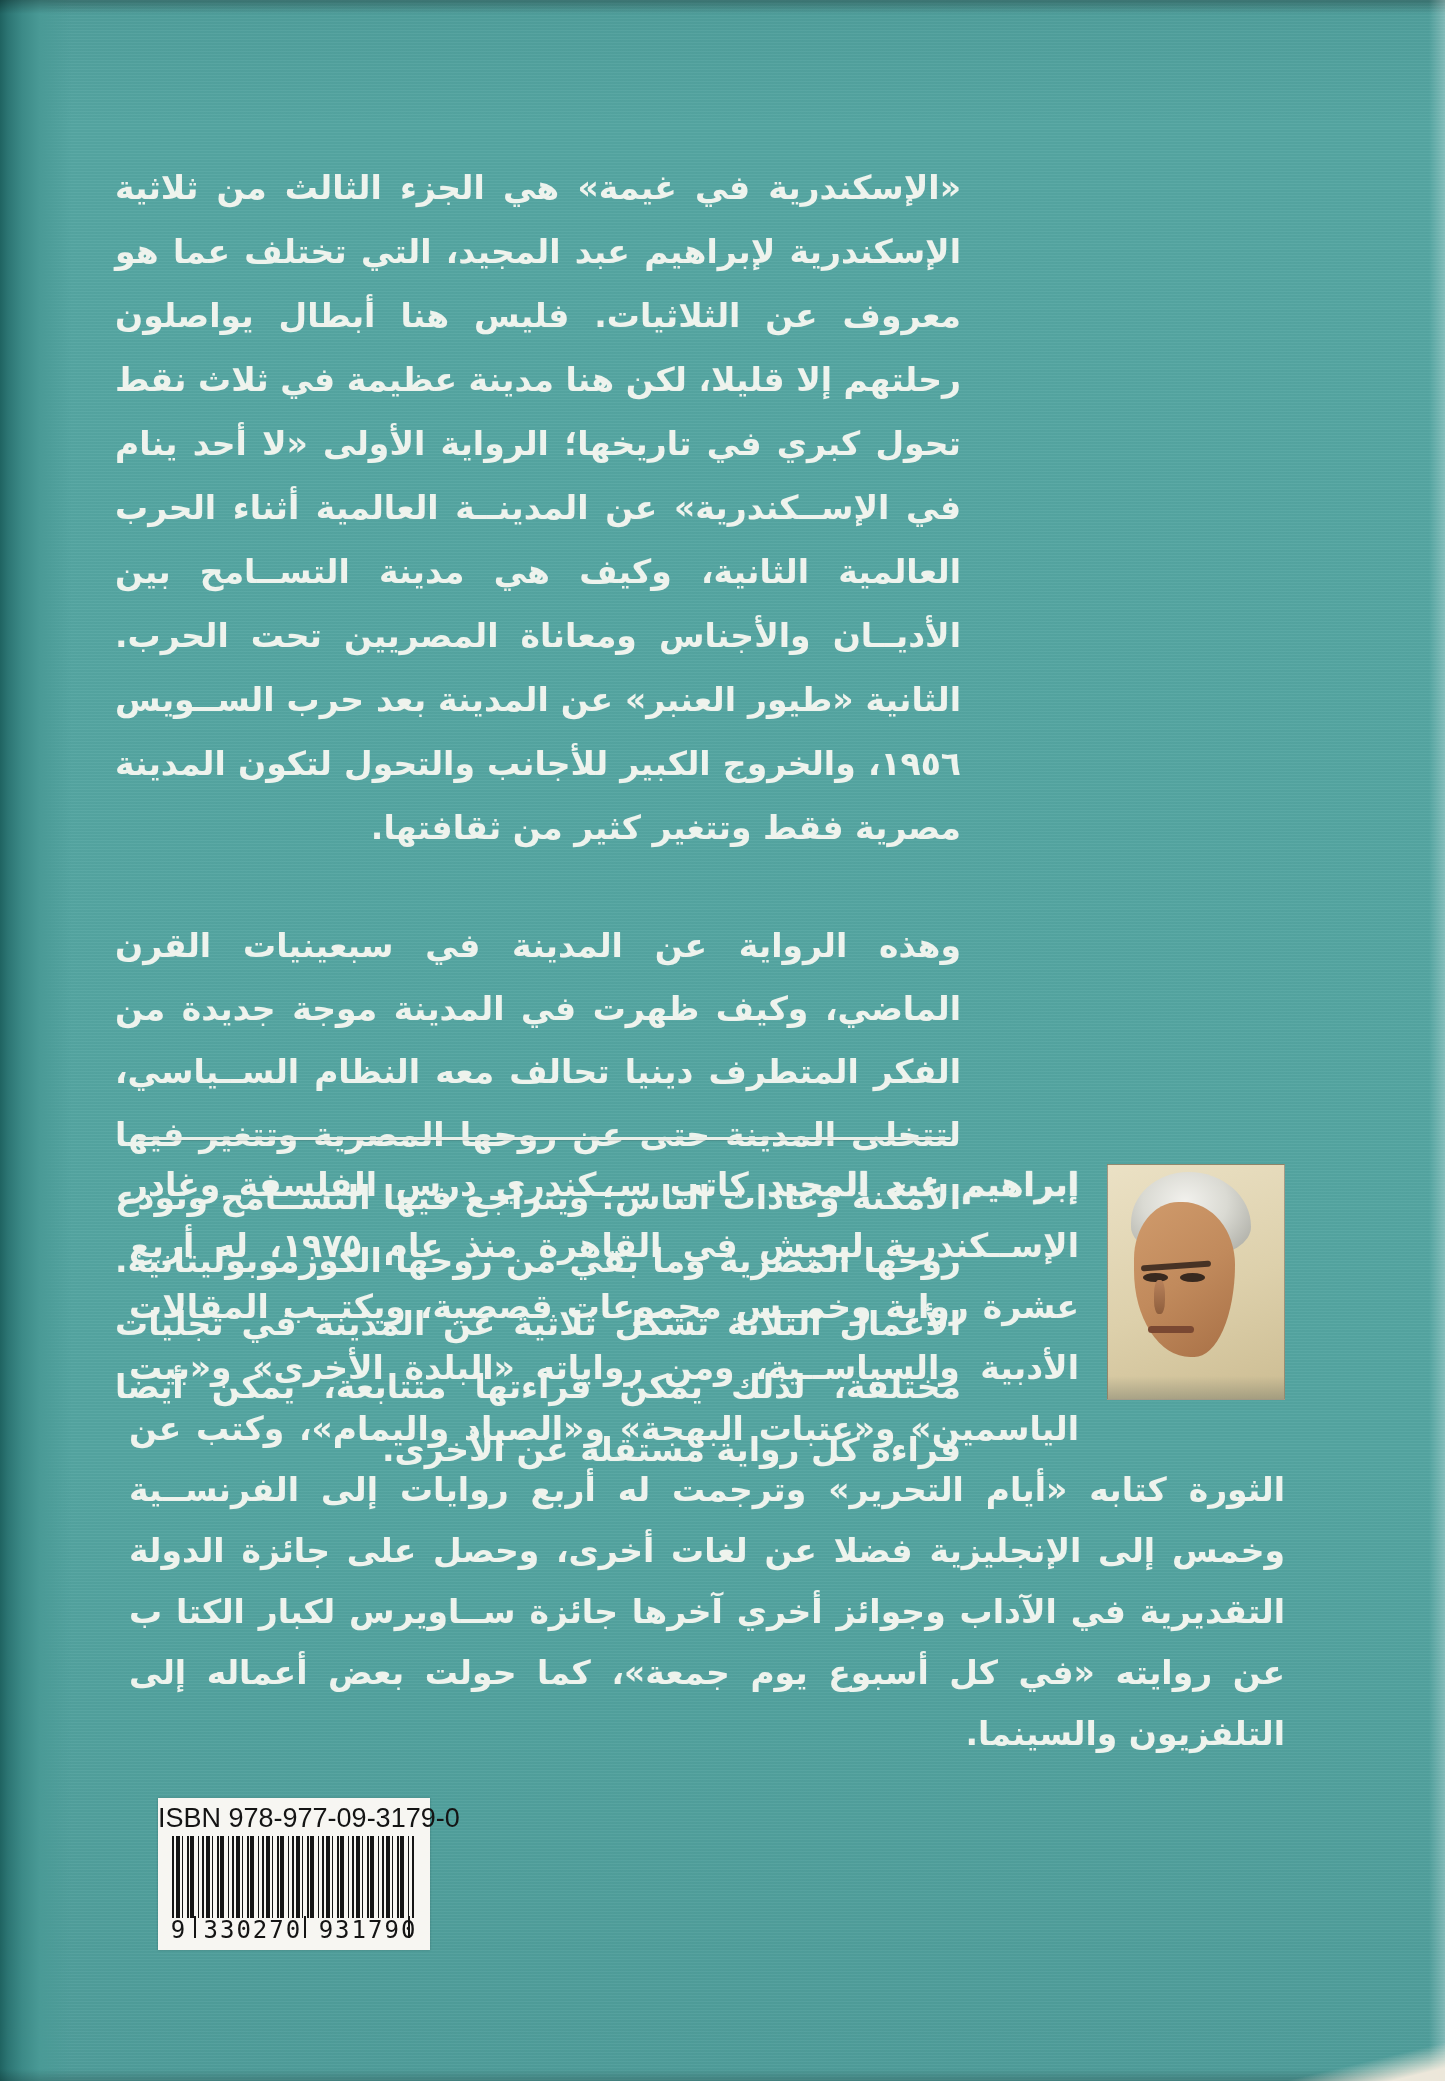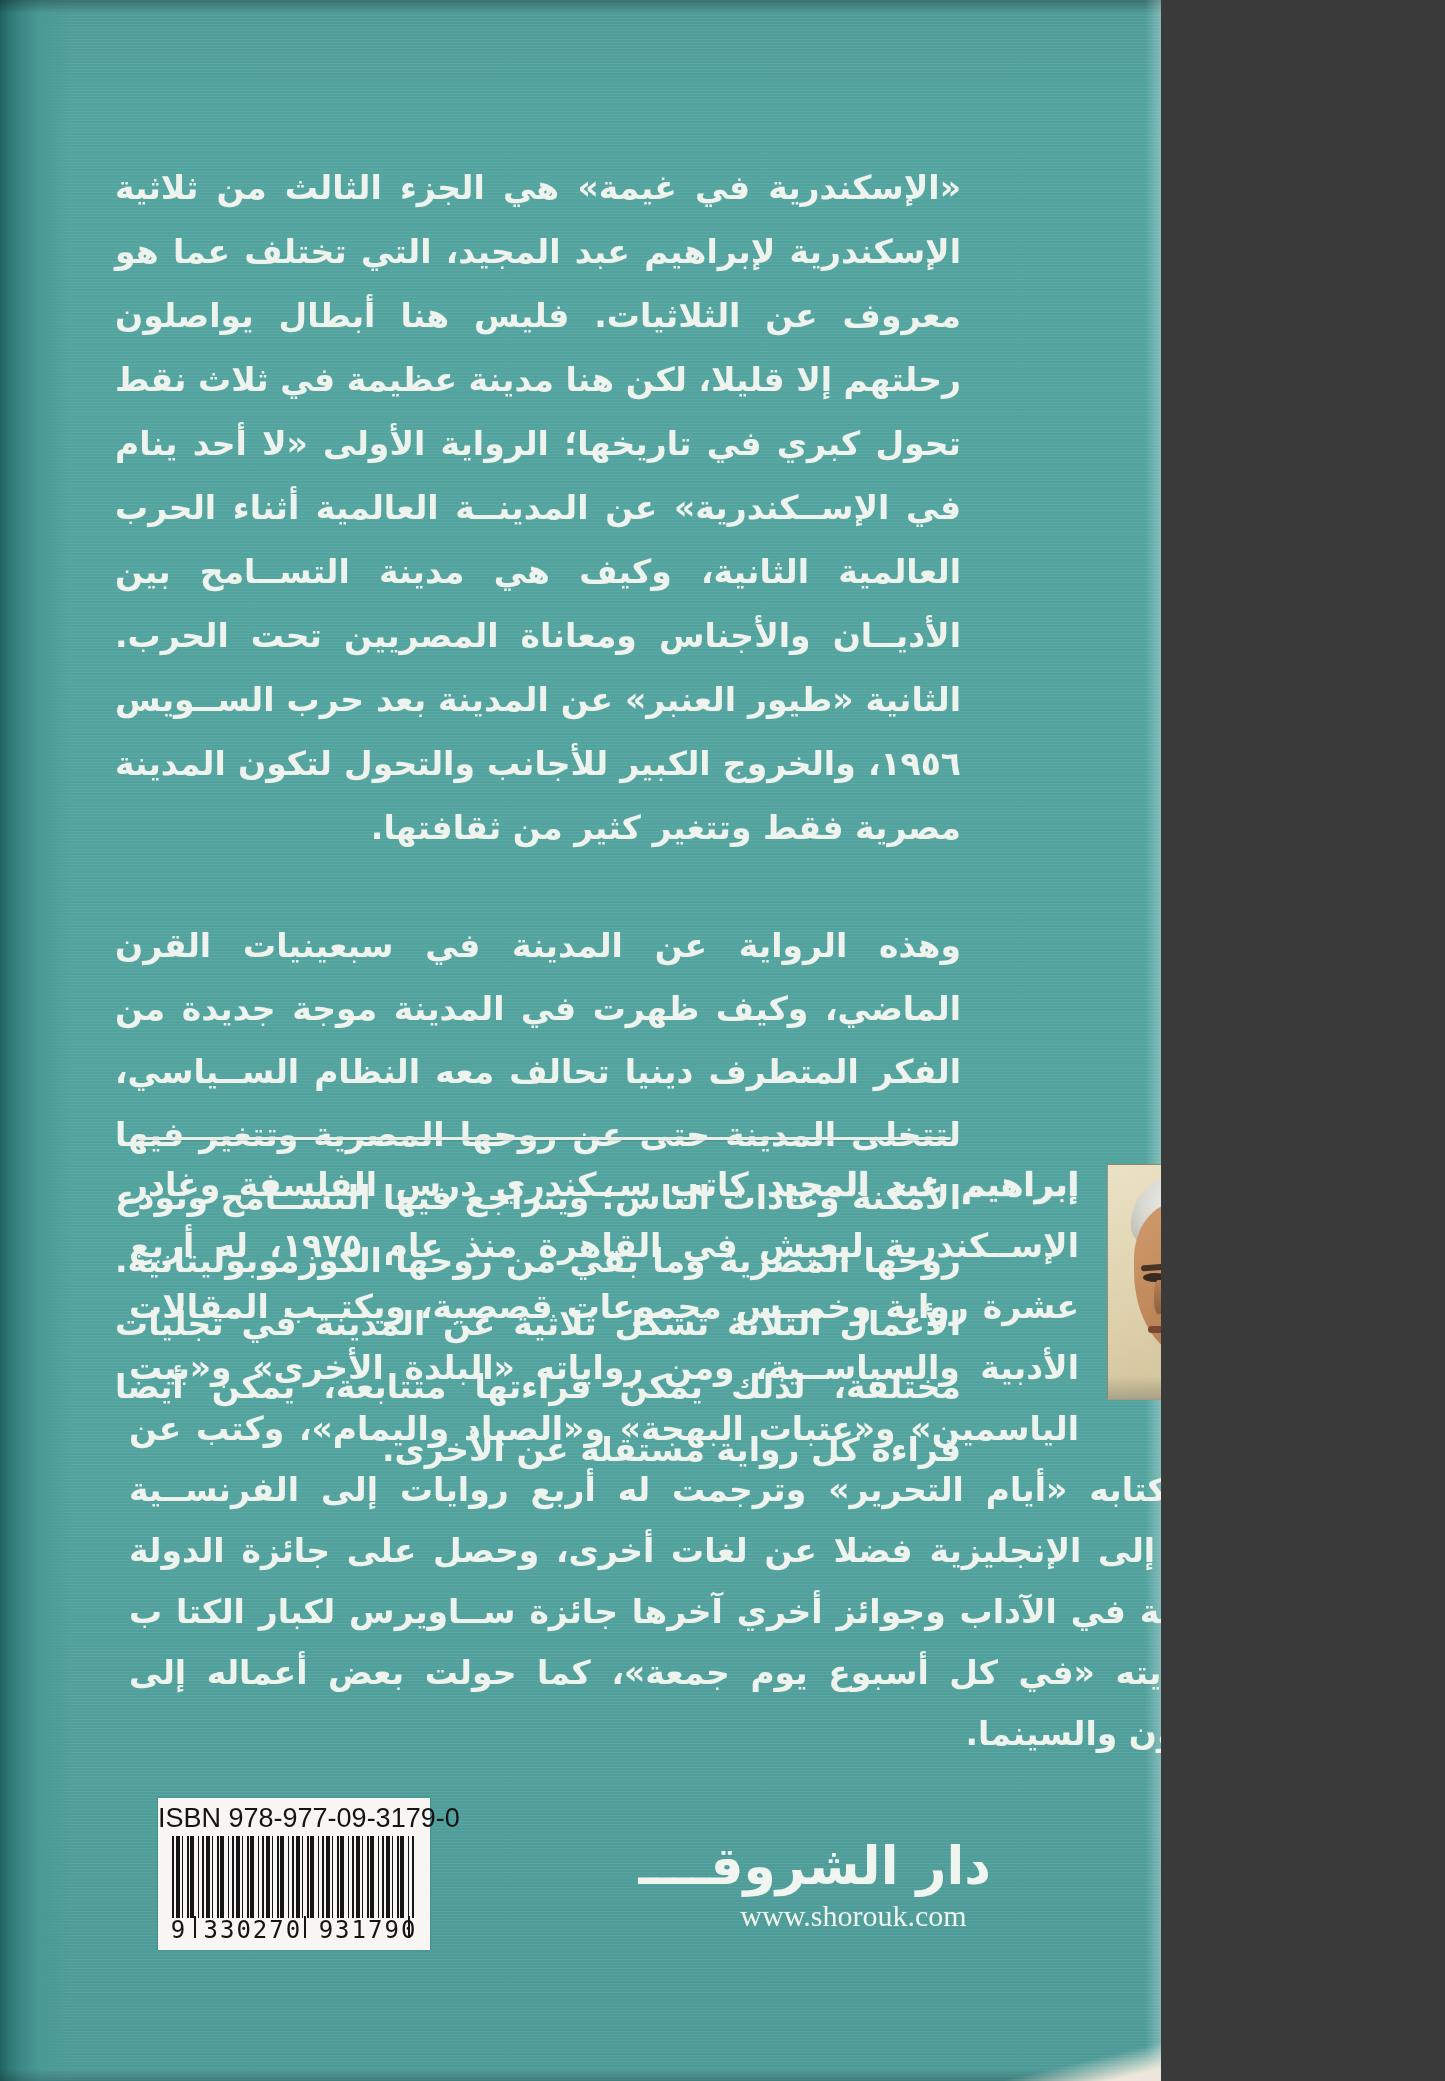--- a/index.html
+++ b/index.html
@@ -2,21 +2,21 @@
 <html lang="ar"><head>
 <meta charset="utf-8">
 <style>
   html,body{margin:0;padding:0;}
   body{
     width:1445px;height:2081px;
     font-family:"DejaVu Sans",sans-serif;
     background:#3a3a3a;
   }
   .cover{
-    position:relative;width:1161px;height:2081px;overflow:hidden;
+    position:relative;width:1445px;height:2081px;overflow:hidden;
     background:
       repeating-linear-gradient(180deg, rgba(255,255,255,.035) 0 1px, rgba(0,0,0,.02) 1px 3px),
       linear-gradient(180deg,#4f9e9b 0%, #55a6a2 6%, #54a5a1 70%, #4f9d9a 100%);
     background-color:#54a5a1;
   }
   
   .spine{
     position:absolute;left:0;top:0;width:72px;height:100%;
     background:linear-gradient(90deg,
       #1f6361 0px,#2c7573 8px,#3c8a87 22px,#4a9a96 40px,
@@ -178,18 +178,14 @@
     </div>
     <p style="margin:0"><span class="author-name">إبراهيم عبد المجيد</span> <span>كاتب ســكندري درس الفلسفة وغادر الإســكندرية ليعيش في القاهرة منذ عام ١٩٧٥، له أربع عشرة رواية وخمــس مجموعات قصصية، ويكتــب المقالات الأدبية والسياســية، ومن رواياته «البلدة الأخرى» و«بيت الياسمين» و«عتبات البهجة» و«الصياد واليمام»، وكتب عن الثورة كتابه «أيام التحرير» وترجمت له أربع روايات إلى الفرنســية وخمس إلى الإنجليزية فضلا عن لغات أخرى، وحصل على جائزة الدولة التقديرية في الآداب وجوائز أخري آخرها جائزة ســاويرس لكبار الكتا ب عن روايته «في كل أسبوع يوم جمعة»، كما حولت بعض أعماله إلى التلفزيون والسينما.</span></p>
   </div>
 
   <div class="isbn-label">
     <div class="isbn-text">ISBN 978-977-09-3179-0</div>
     <div class="barcode-bars"></div>
     <div class="barcode-digits">9 330270 931790</div>
   </div>
 
-  <div class="publisher">
-    <div class="publisher-logo">دار الشروقــــ</div>
-    <div class="publisher-url">www.shorouk.com</div>
-  </div>
 
 </div>
 
 </body></html>

